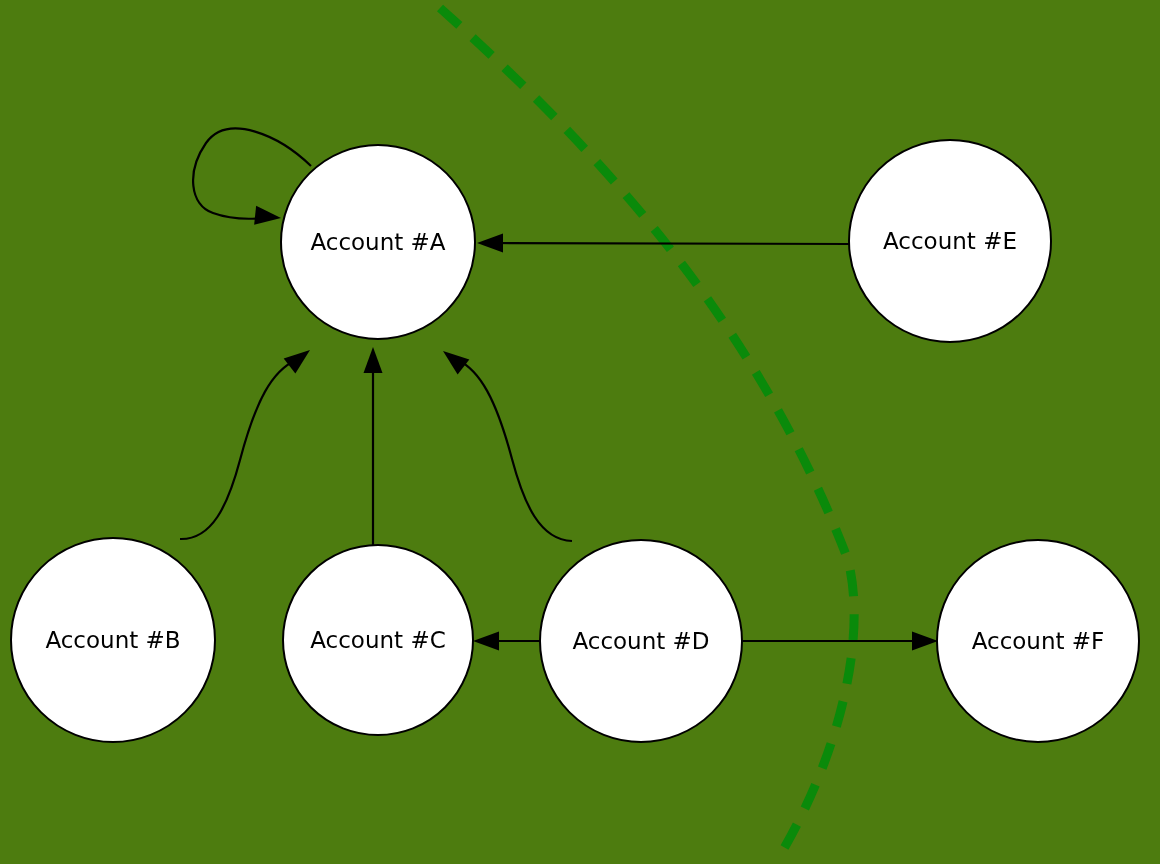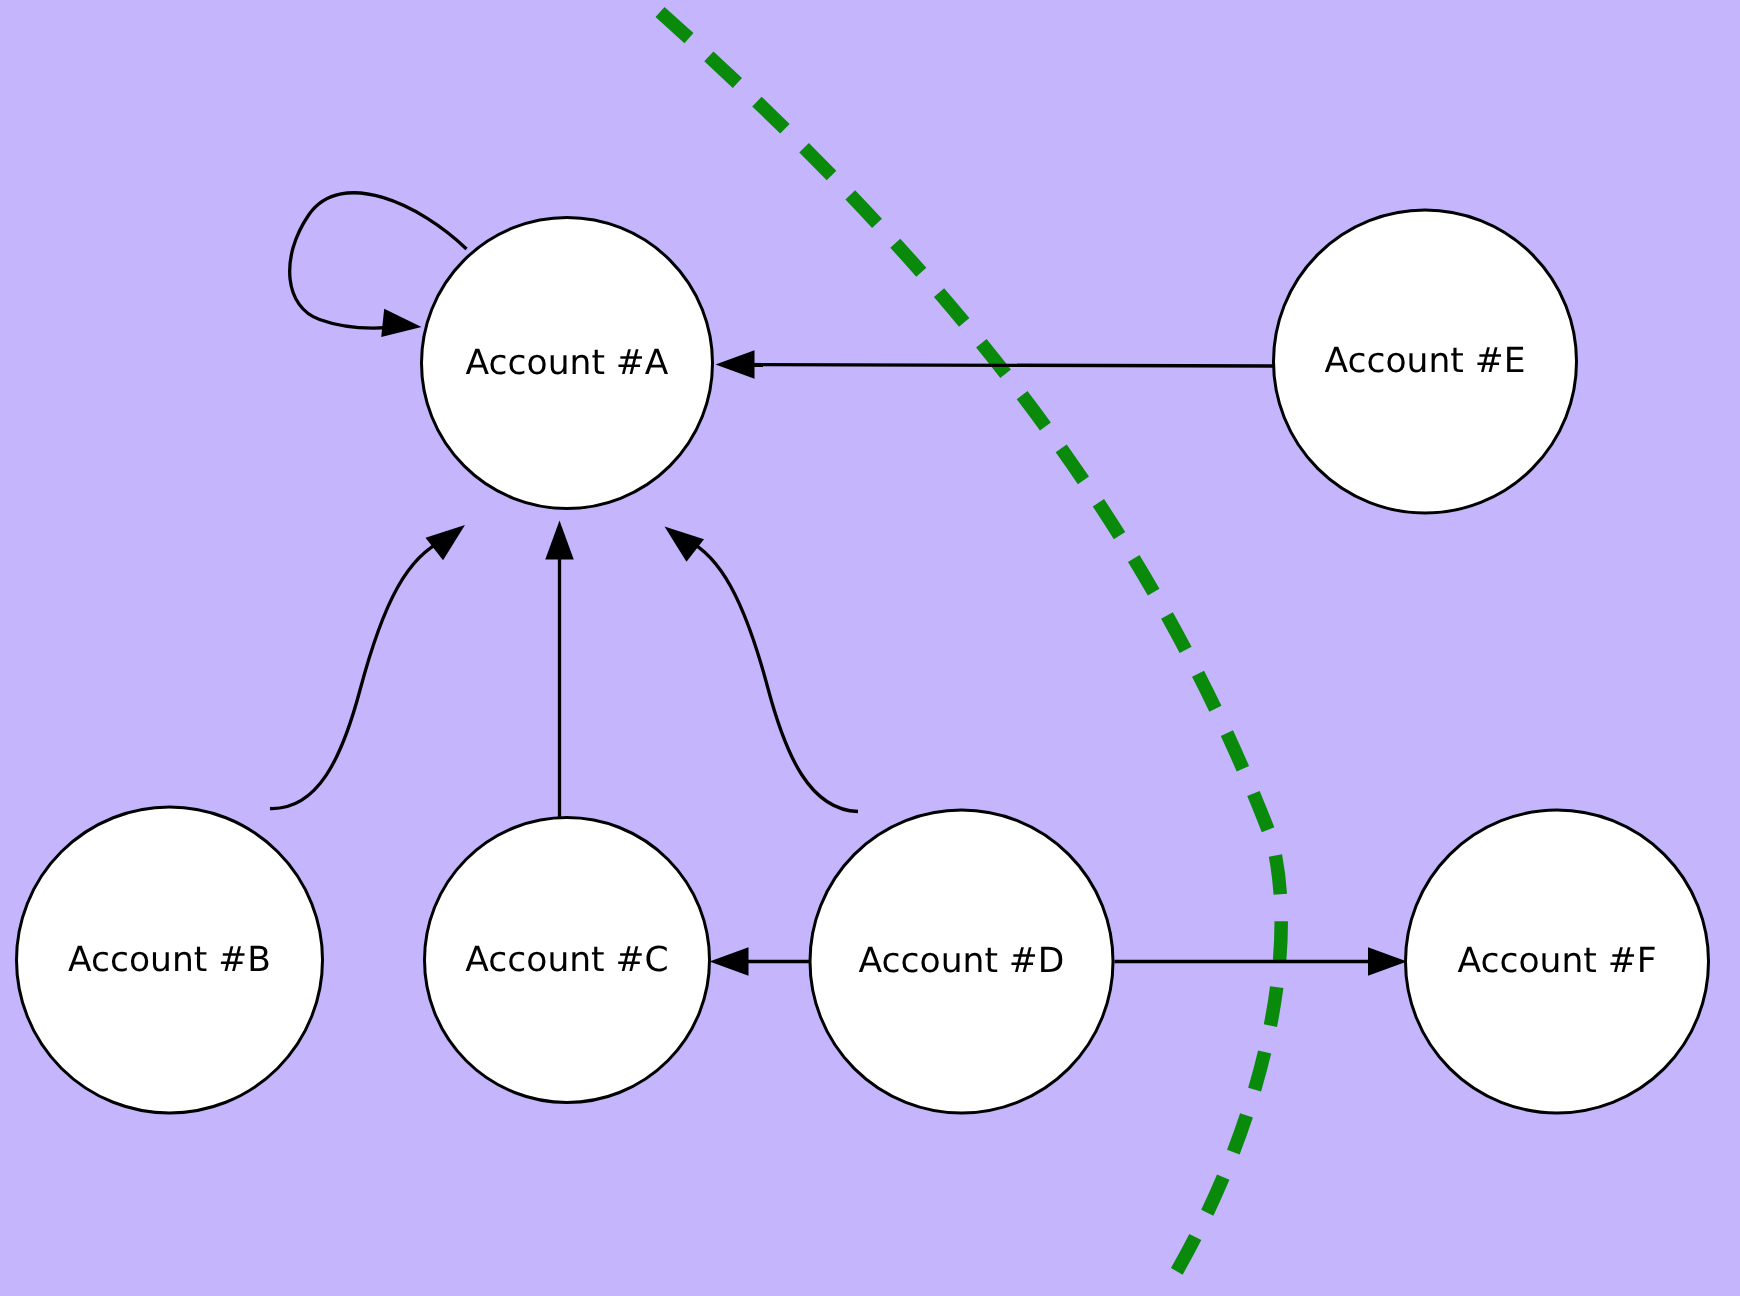--- a/index.html
+++ b/index.html
@@ -7,21 +7,21 @@
     padding: 0;
     background: #ffffff;
   }
   body {
     font-family: "DejaVu Sans", "Liberation Sans", sans-serif;
   }
   #diagram-root {
     position: relative;
     width: 1160px;
     height: 864px;
-    background: #c4b5fd;
+    background: #4d7c0f;
     overflow: hidden;
   }
   #diagram-svg {
     display: block;
     width: 1160px;
     height: 864px;
   }
   .node-circle {
     fill: #ffffff;
     stroke: #000000;

